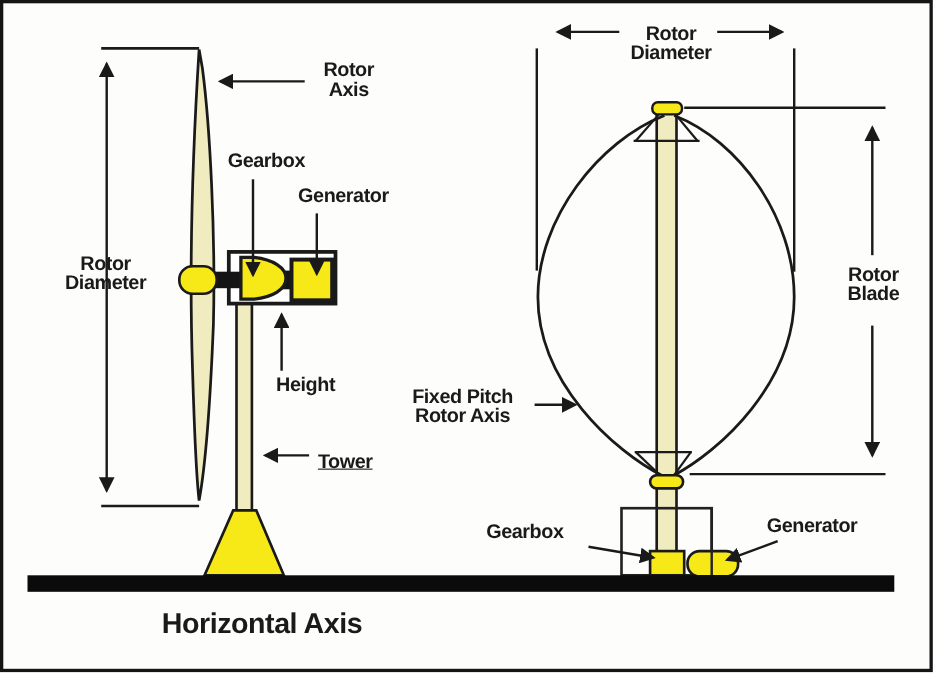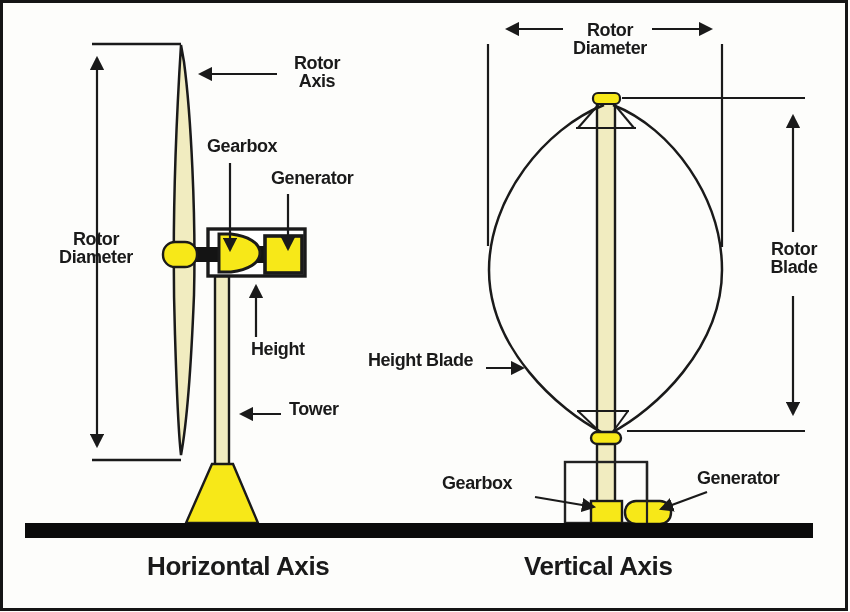--- a/index.html
+++ b/index.html
@@ -116,34 +116,34 @@
   </div>
 
   <div class="lbl center" style="left:277px; top:54px; width:80px;">
     <span>Rotor</span>
     <span>Axis</span>
   </div>
 
   <div class="lbl" style="left:207px; top:137px;">Gearbox</div>
   <div class="lbl" style="left:271px; top:169px;">Generator</div>
   <div class="lbl" style="left:251px; top:340px;">Height</div>
-  <div class="lbl" style="left:289px; top:400px;">Tower</div>
+  <div class="lbl" style="left:289px; top:410px;text-decoration:underline;">Tower</div>
   <div class="caption" style="left:147px; top:551px; width:220px;">Horizontal Axis</div>
 
   <div class="lbl center" style="left:545px; top:21px; width:130px;">
     <span>Rotor</span>
     <span>Diameter</span>
   </div>
 
   <div class="lbl center" style="left:749px; top:240px; width:90px;">
     <span>Rotor</span>
     <span>Blade</span>
   </div>
 
   <div class="lbl center" style="left:358px; top:351px; width:125px;">
-    <span>Height Blade</span>
+    <span>Fixed Pitch</span>
+    <span>Rotor Axis</span>
   </div>
 
   <div class="lbl" style="left:442px; top:474px;">Gearbox</div>
   <div class="lbl" style="left:697px; top:469px;">Generator</div>
-  <div class="caption" style="left:524px; top:551px; width:180px;">Vertical Axis</div>
 
 </div>
 
 </body></html>

